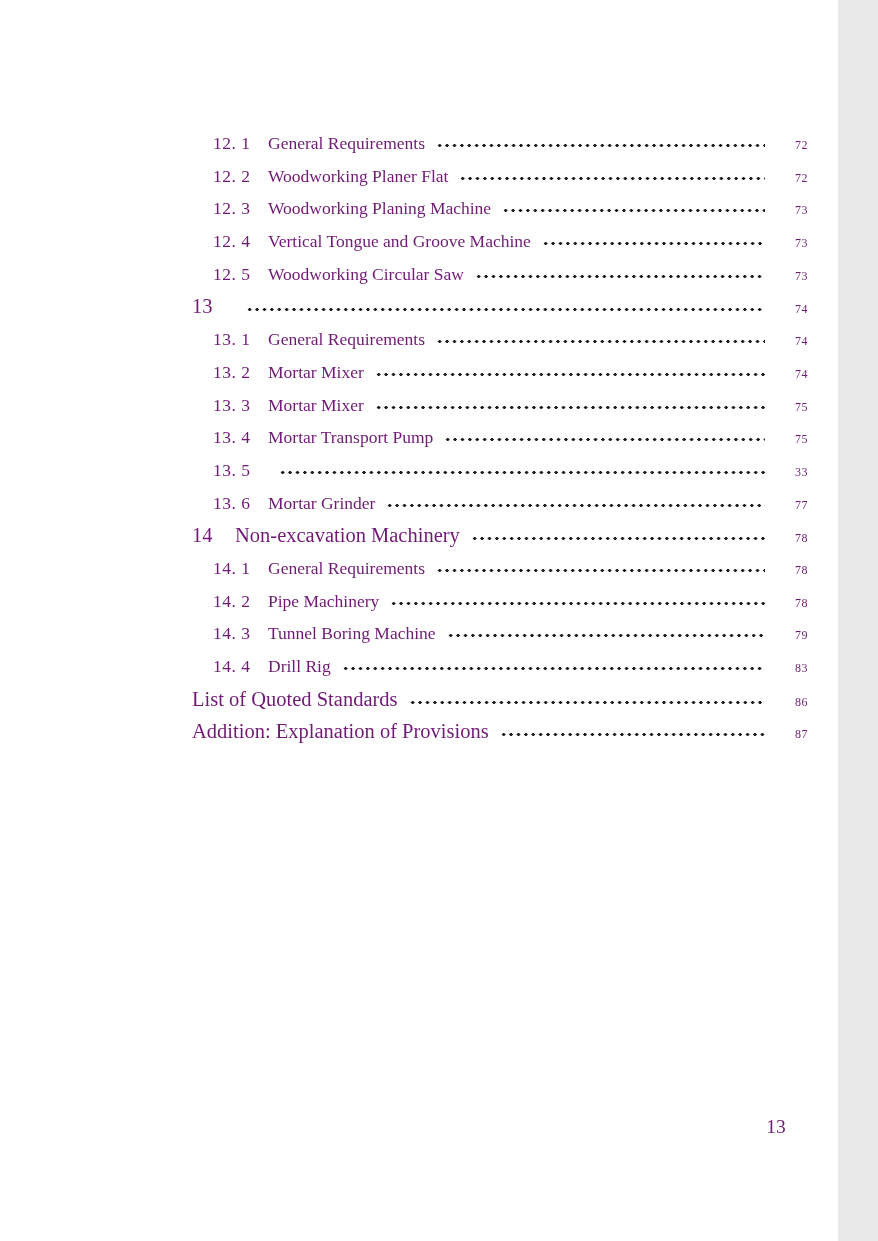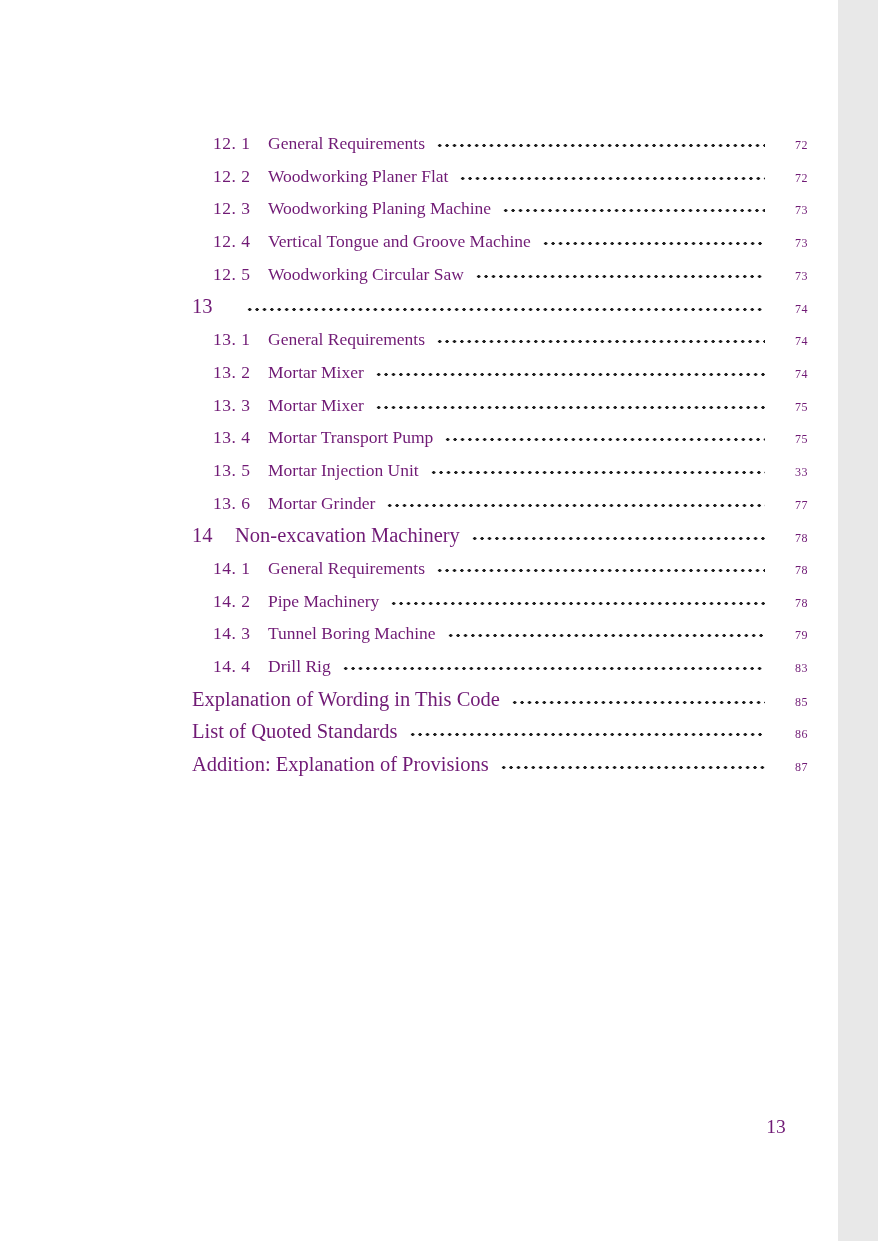--- a/index.html
+++ b/index.html
@@ -130,21 +130,20 @@
     <span class="pg">75</span>
   </div>
       <div class="row level-sub">
     <span class="num">13. 4</span>
     <span class="title">Mortar Transport Pump</span>
     <span class="leader"></span>
     <span class="pg">75</span>
   </div>
       <div class="row level-sub">
     <span class="num">13. 5</span>
-    <span class="title">Mortar Injection Unit</span>
     <span class="leader"></span>
     <span class="pg">33</span>
   </div>
       <div class="row level-sub">
     <span class="num">13. 6</span>
     <span class="title">Mortar Grinder</span>
     <span class="leader"></span>
     <span class="pg">77</span>
   </div>
       <div class="row level-chapter">
@@ -172,26 +171,20 @@
     <span class="pg">79</span>
   </div>
       <div class="row level-sub">
     <span class="num">14. 4</span>
     <span class="title">Drill Rig</span>
     <span class="leader"></span>
     <span class="pg">83</span>
   </div>
       <div class="row level-end">
 
-    <span class="title">Explanation of Wording in This Code</span>
-    <span class="leader"></span>
-    <span class="pg">85</span>
-  </div>
-      <div class="row level-end">
-
     <span class="title">List of Quoted Standards</span>
     <span class="leader"></span>
     <span class="pg">86</span>
   </div>
       <div class="row level-end">
 
     <span class="title">Addition: Explanation of Provisions</span>
     <span class="leader"></span>
     <span class="pg">87</span>
   </div>

